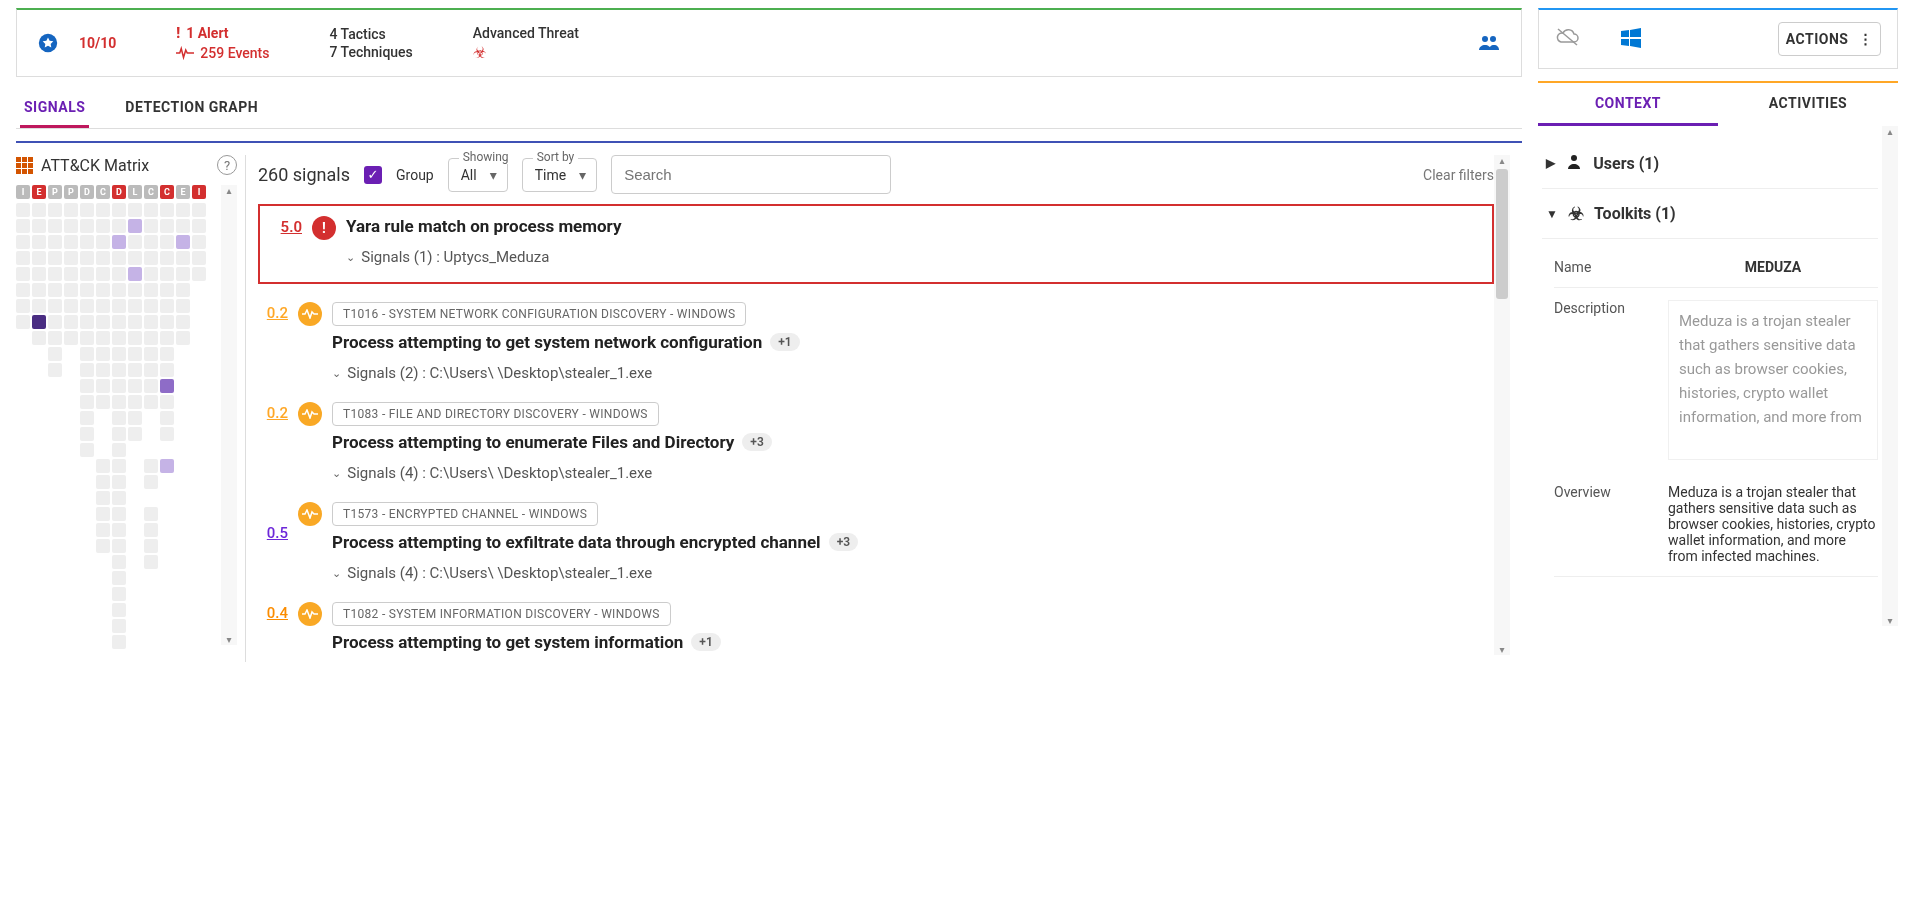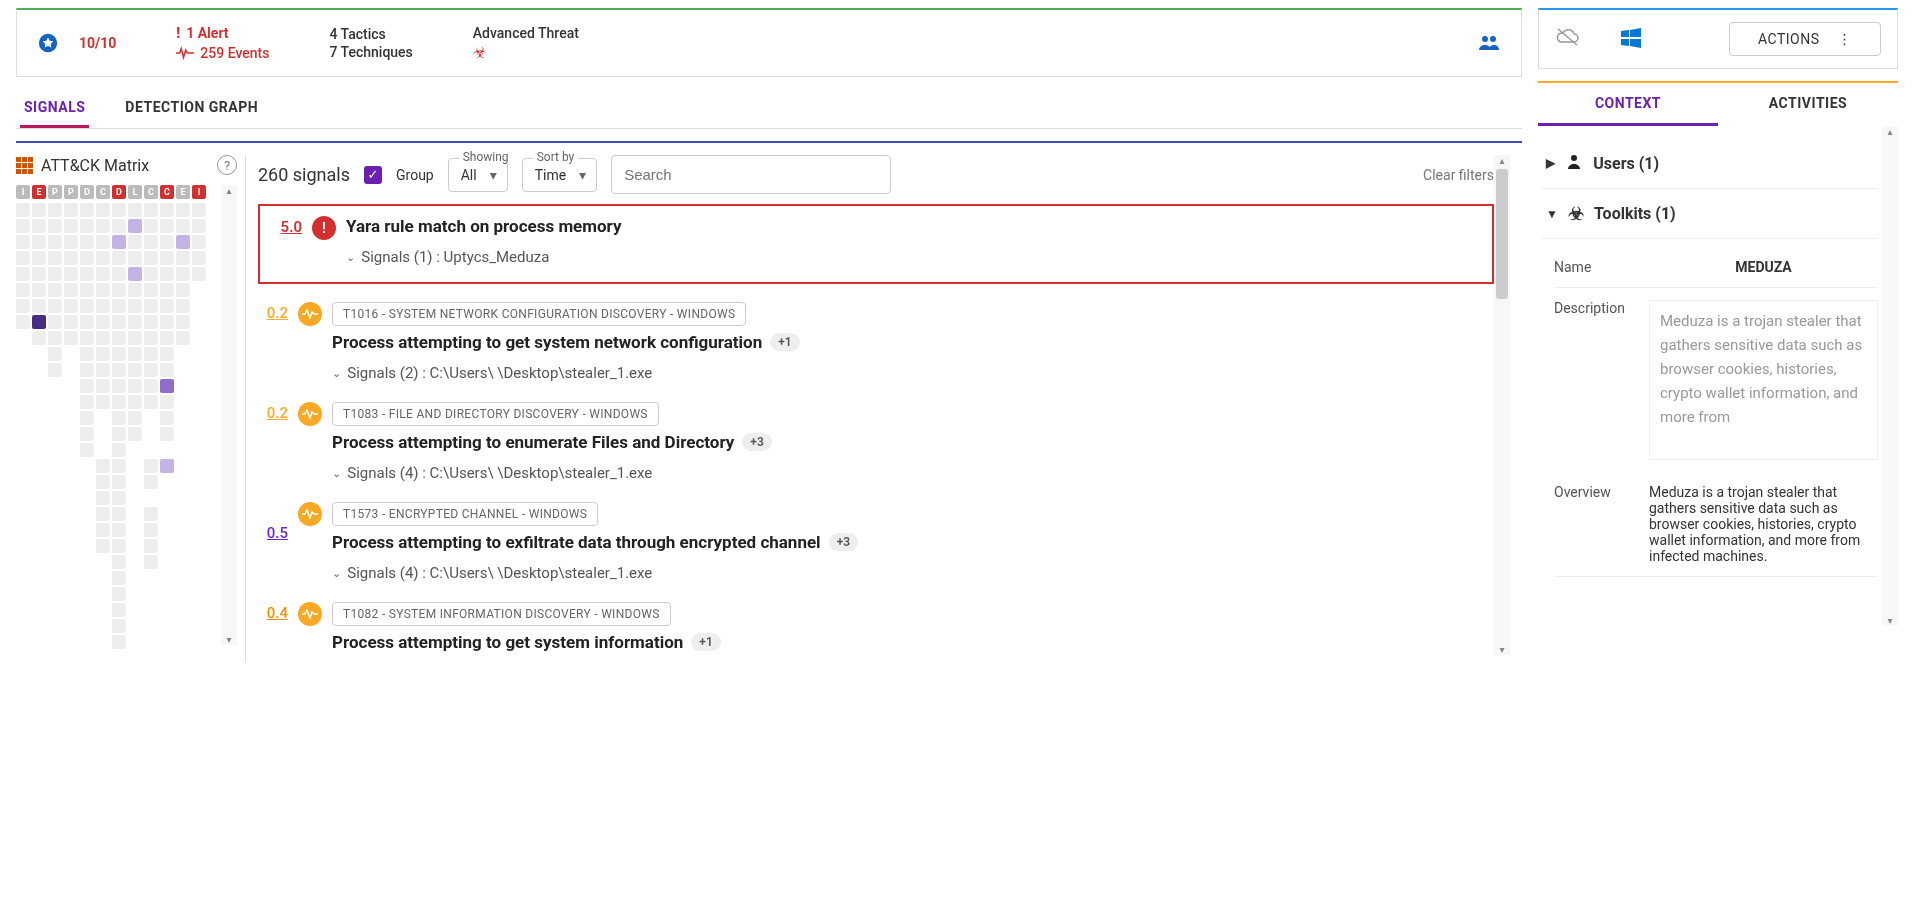--- a/index.html
+++ b/index.html
@@ -76,28 +76,28 @@
 .count-badge { background: #eee; border-radius: 12px; padding: 2px 8px; font-size: 12px; font-weight: 600; color: #555; }
 .signal-sub { color: #555; font-size: 15px; margin-top: 12px; display: flex; align-items: center; gap: 6px; }
 .chev-down { font-size: 11px; color: #666; }
 
 .highlighted-signal { border: 2px solid #d32f2f; padding: 10px 12px 16px 12px; margin-bottom: 8px; }
 
 
 .right-top { border: 1px solid #ddd; border-top: 2px solid #2196f3; display: flex; align-items: center; padding: 12px 16px; margin-bottom: 12px; gap: 40px; }
 .cloud-icon { color: #999; font-size: 22px; }
 .windows-icon svg { width: 20px; height: 20px; }
-.actions-btn { border: 1px solid #ccc; border-radius: 4px; padding: 8px 28px; font-weight: 400; letter-spacing: 0.5px; cursor: pointer; display: flex; align-items: center; gap: 18px; margin-left: auto; }
+.actions-btn { border: 1px solid #ccc; border-radius: 4px; padding: 8px 7px; font-weight: 700; letter-spacing: 0.5px; cursor: pointer; display: flex; align-items: center; gap: 10px; margin-left: auto; }
 .right-tabs { border-top: 2px solid #ffa726; display: flex; }
 .right-tab { flex: 1; text-align: center; padding: 12px 0; font-weight: 700; letter-spacing: 0.5px; cursor: pointer; }
 .right-content { padding: 12px 4px; }
 .section-row { display: flex; align-items: center; gap: 10px; padding: 14px 4px; border-bottom: 1px solid #eee; font-weight: 700; font-size: 16px; }
 .tri { font-size: 12px; }
 .toolkit-table { padding: 8px 0 0 12px; }
-.tk-row { display: flex; gap: 5px; padding: 12px 0; border-bottom: 1px solid #eee; }
+.tk-row { display: flex; gap: 24px; padding: 12px 0; border-bottom: 1px solid #eee; }
 .tk-label { width: 90px; color: #555; font-size: 14px; }
 .tk-value { flex: 1; font-size: 14px; }
 .tk-value.bold { font-weight: 700; text-align: center; }
 .desc-box { border: 1px solid #f0f0f0; height: 160px; overflow-y: scroll; padding: 8px 10px; color: #999; font-size: 15px; line-height: 1.6; }
 
 
 .scrollbar-stub { width: 16px; background: #f7f7f7; position: relative; }
 .scroll-thumb { position: absolute; left: 2px; right: 2px; background: #ccc; border-radius: 3px; }
 .scroll-arrow { position: absolute; left: 0; right: 0; text-align: center; font-size: 10px; color: #888; }
 svg.pulse { width: 18px; height: 14px; }

